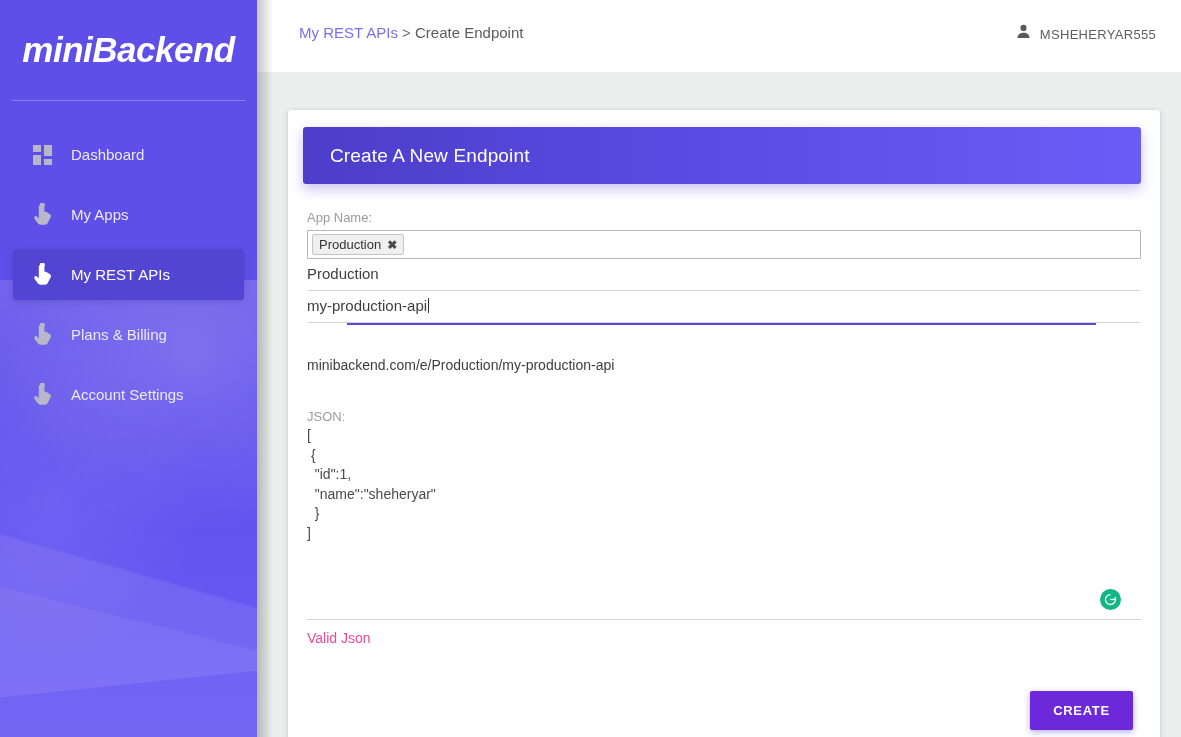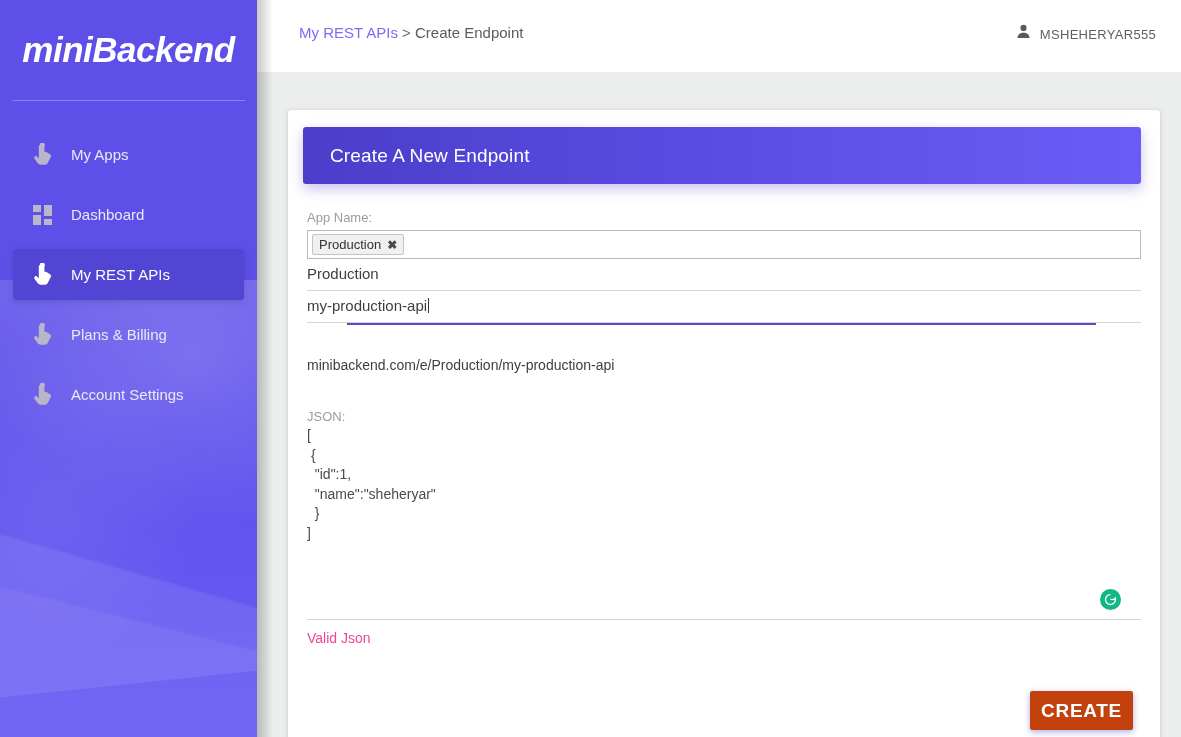--- a/index.html
+++ b/index.html
@@ -159,63 +159,63 @@
     position: absolute; right: 20px; bottom: 10px;
     width: 21px; height: 21px; border-radius: 50%;
     background: #11b886; color: #fff;
     display: flex; align-items: center; justify-content: center;
     cursor: pointer;
   }
   .status { margin: 10px 19px 0 19px; font-size: 14px; color: #ec4899; }
 
   .actions { position: absolute; right: 27px; bottom: 20px; }
   .btn-create {
-    background: #c2410c; color: #fff; border: none;
+    background: #6d28d9; color: #fff; border: none;
     width: 103px; height: 39px; border-radius: 2px;
-    font-size: 19px; font-weight: bold; letter-spacing: .7px;
+    font-size: 13px; font-weight: bold; letter-spacing: .7px;
     cursor: pointer;
     box-shadow: 0 2px 6px rgba(83,68,207,.45);
     font-family: "Liberation Sans", sans-serif;
   }
 </style>
 </head>
 <body>
 
 <div class="app">
 
   <aside class="sidebar">
     <div class="sidebar-photo"></div>
 
     <div class="brand">
       <span>miniBackend</span>
     </div>
     <div class="brand-rule"></div>
 
     <nav class="nav">
-
-      <div class="nav-item">
-        <span class="nav-ico">
-          <svg width="20" height="24" viewBox="0 0 20 24">
-            <path d="M7.2 1.2a2.1 2.1 0 0 1 4.2 0v7.6h.9c.6 0 1.1.2 1.6.5l3.4 2.2c.8.5 1 1.5.6 2.3l-3.2 6.3c-.5 1-1.5 1.6-2.6 1.6H7.3c-.9 0-1.7-.4-2.3-1.1L1.6 16c-.6-.8-.5-1.9.3-2.5.7-.6 1.8-.5 2.4.2l1.5 1.7V3.3z" fill="currentColor"></path>
-            <circle cx="9.3" cy="2.3" r="2.4" fill="currentColor"></circle>
-          </svg>
-        </span>
-        <span class="nav-label">My Apps</span>
-      </div>
 
       <div class="nav-item">
         <span class="nav-ico">
           <svg width="20" height="20" viewBox="0 0 20 20">
             <rect x="0" y="0" width="8" height="7" fill="currentColor"></rect>
             <rect x="11" y="0" width="8" height="11" fill="currentColor"></rect>
             <rect x="0" y="10" width="8" height="11" fill="currentColor"></rect>
             <rect x="11" y="14" width="8" height="7" fill="currentColor"></rect>
           </svg>
         </span>
         <span class="nav-label">Dashboard</span>
+      </div>
+
+      <div class="nav-item">
+        <span class="nav-ico">
+          <svg width="20" height="24" viewBox="0 0 20 24">
+            <path d="M7.2 1.2a2.1 2.1 0 0 1 4.2 0v7.6h.9c.6 0 1.1.2 1.6.5l3.4 2.2c.8.5 1 1.5.6 2.3l-3.2 6.3c-.5 1-1.5 1.6-2.6 1.6H7.3c-.9 0-1.7-.4-2.3-1.1L1.6 16c-.6-.8-.5-1.9.3-2.5.7-.6 1.8-.5 2.4.2l1.5 1.7V3.3z" fill="currentColor"></path>
+            <circle cx="9.3" cy="2.3" r="2.4" fill="currentColor"></circle>
+          </svg>
+        </span>
+        <span class="nav-label">My Apps</span>
       </div>
 
       <div class="nav-item active">
         <span class="nav-ico">
           <svg width="20" height="24" viewBox="0 0 20 24">
             <path d="M7.2 1.2a2.1 2.1 0 0 1 4.2 0v7.6h.9c.6 0 1.1.2 1.6.5l3.4 2.2c.8.5 1 1.5.6 2.3l-3.2 6.3c-.5 1-1.5 1.6-2.6 1.6H7.3c-.9 0-1.7-.4-2.3-1.1L1.6 16c-.6-.8-.5-1.9.3-2.5.7-.6 1.8-.5 2.4.2l1.5 1.7V3.3z" fill="currentColor"></path>
             <circle cx="9.3" cy="2.3" r="2.4" fill="currentColor"></circle>
           </svg>
         </span>
         <span class="nav-label">My REST APIs</span>

